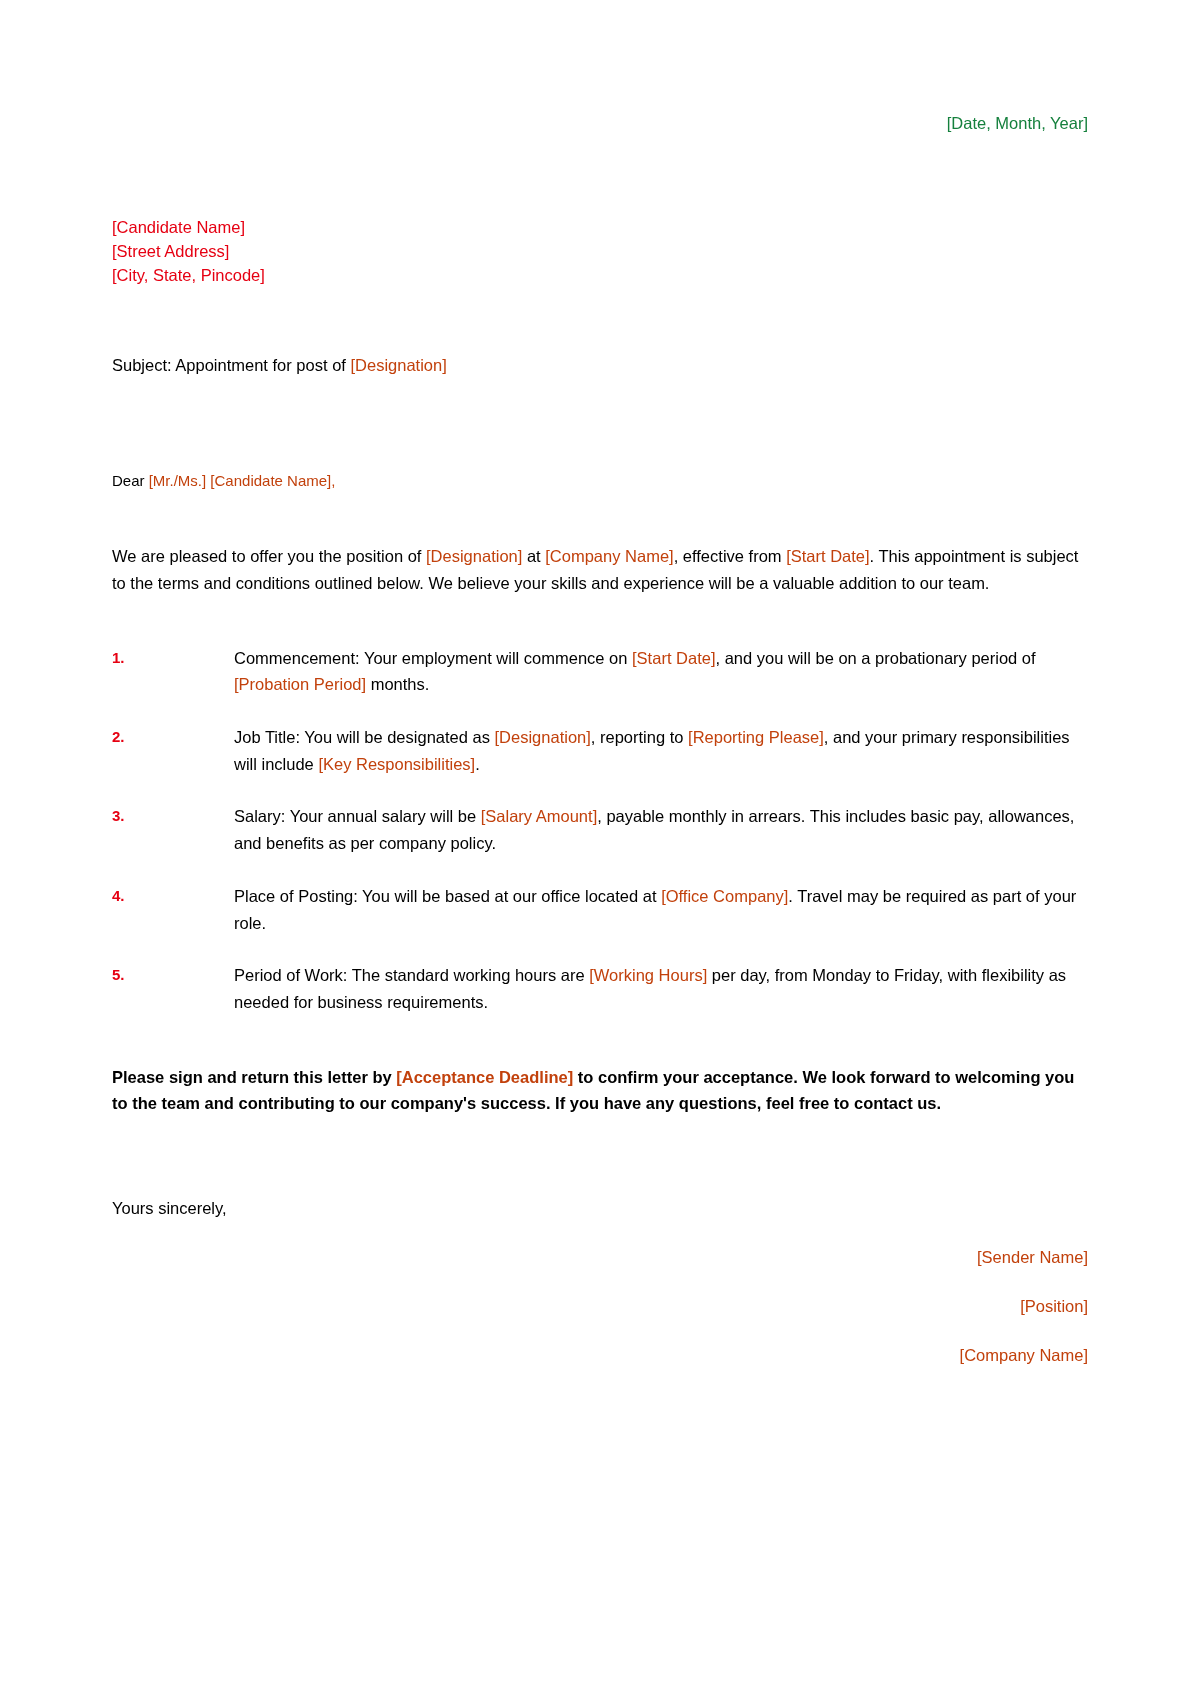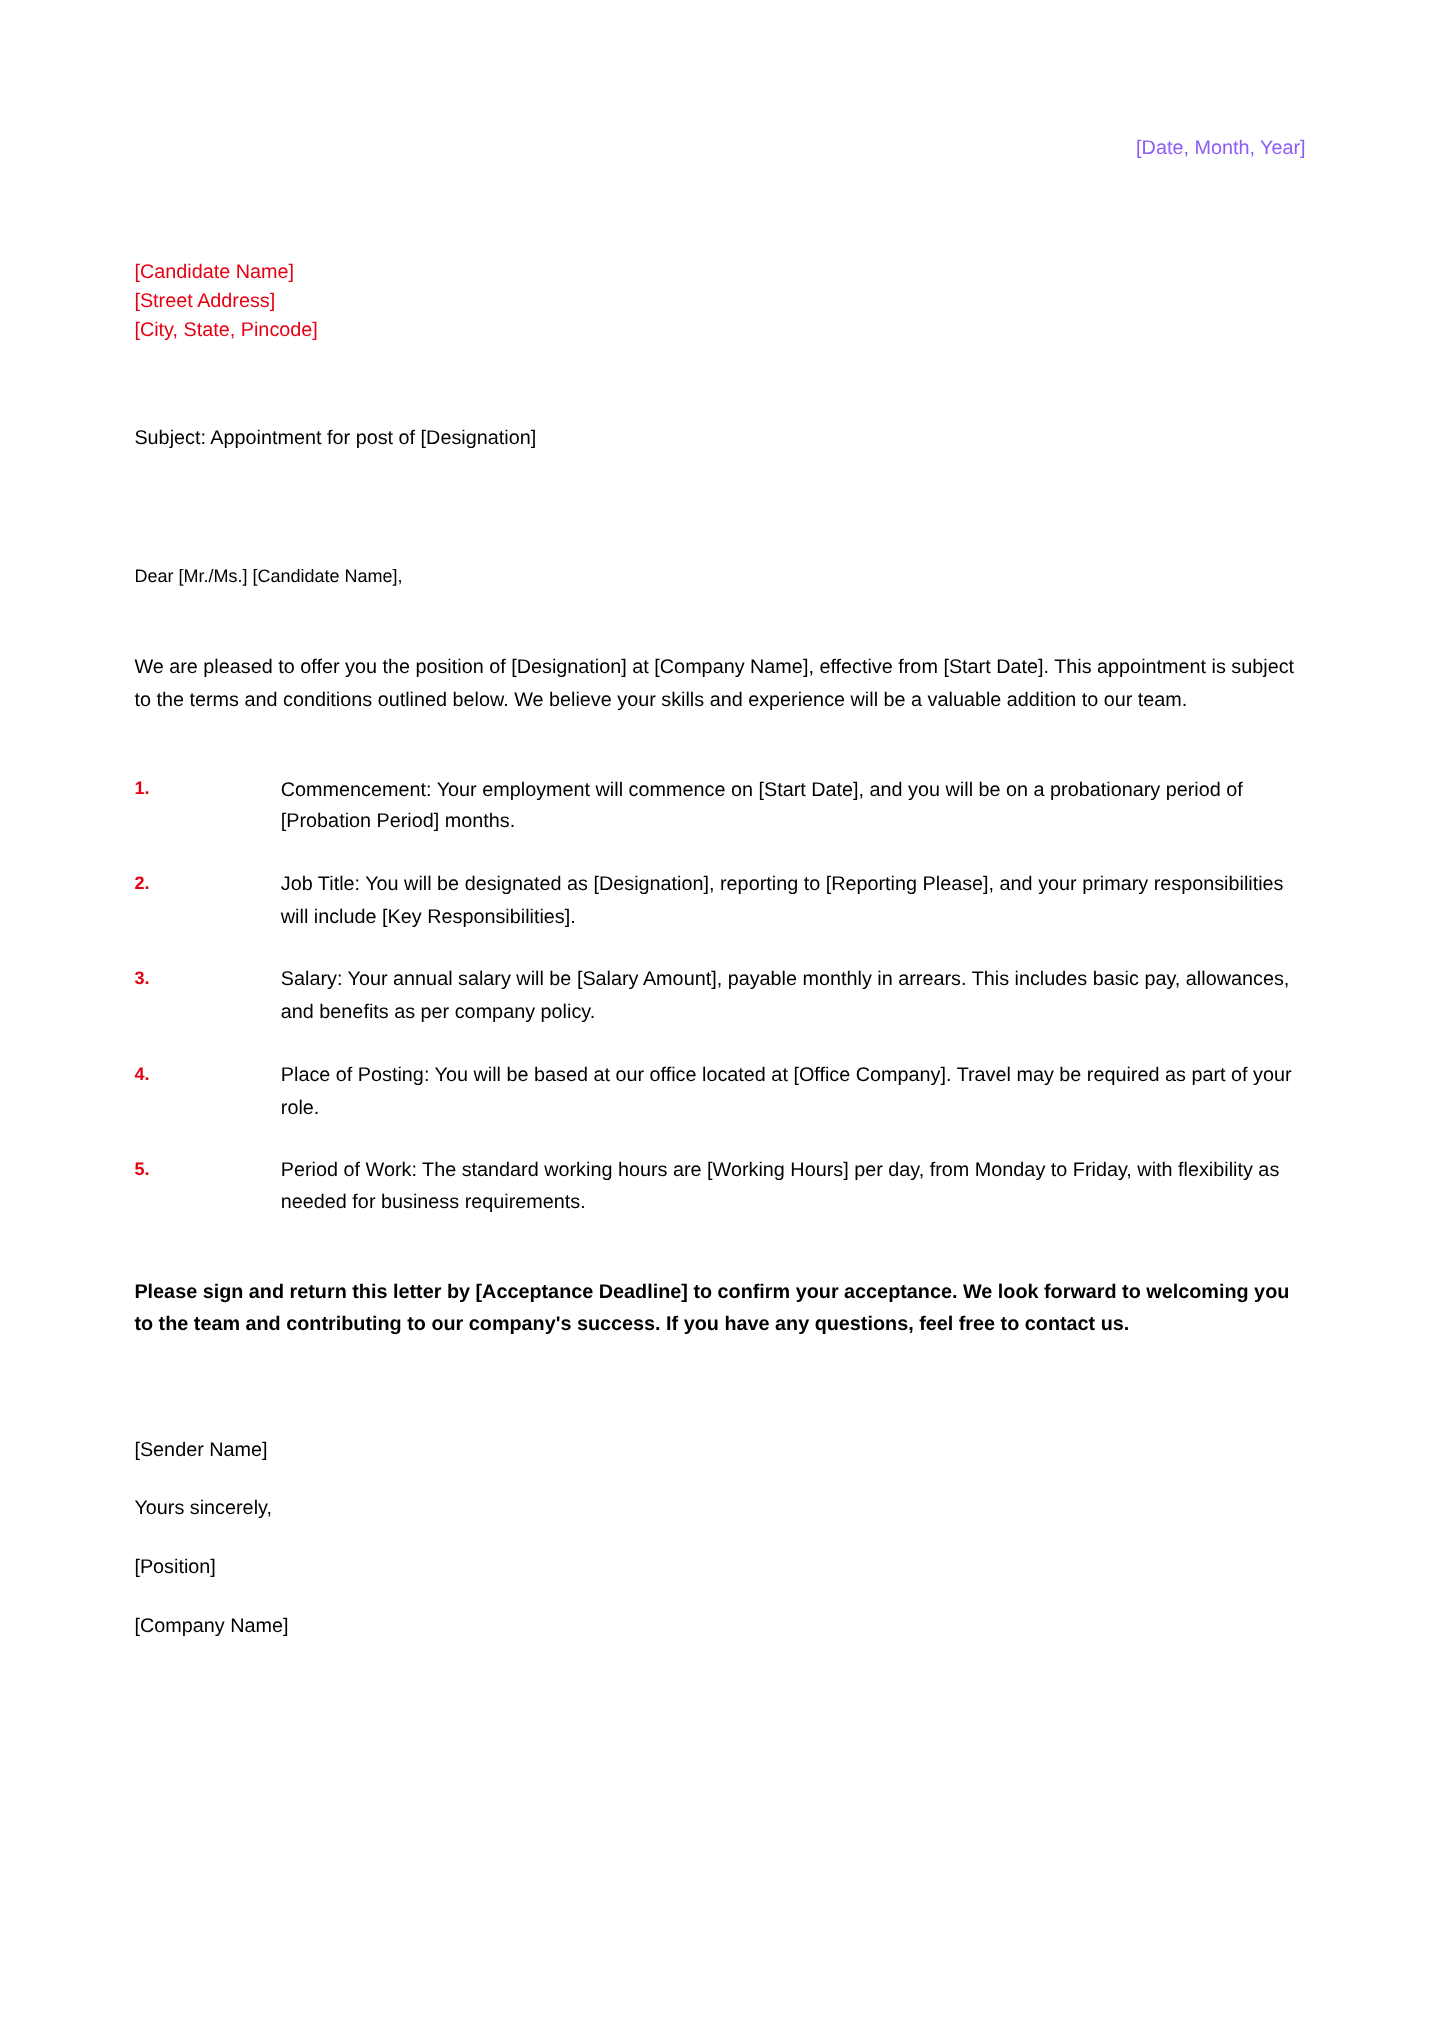--- a/index.html
+++ b/index.html
@@ -19,29 +19,29 @@
     box-sizing: border-box;
     padding: 0;
     overflow: hidden;
   }
   .inner {
     position: absolute;
     left: 112px;
     top: 0;
     width: 976px;
   }
-  .red { color: #000000; }
+  .red { color: #c2410c; text-align: right; }
   .b { font-weight: normal; }
 
   .date-line {
     margin-top: 112px;
     text-align: right;
     font-size: 16.5px;
     line-height: 1.35;
-    color: #8b5cf6;
+    color: #15803d;
   }
   .address-block {
     margin-top: 82px;
     font-size: 16.5px;
     line-height: 1.45;
     color: #e60012;
   }
   .address-block div { white-space: nowrap; }
 
   .subject-line {
@@ -161,20 +161,20 @@
         </div>
       </li>
 
     </ol>
 
     <div class="closing-para">
       <span>Please sign and return this letter by </span><span class="red">[Acceptance Deadline]</span><span> to confirm your acceptance. We look forward to welcoming you to the team and contributing to our company's success. If you have any questions, feel free to contact us.</span>
     </div>
 
     <div class="sig-block">
+      <div class="sig-line">Yours sincerely,</div>
       <div class="sig-line red">[Sender Name]</div>
-      <div class="sig-line">Yours sincerely,</div>
       <div class="sig-line red">[Position]</div>
       <div class="sig-line red">[Company Name]</div>
     </div>
 
   </div>
 </div>
 
 </body></html>

